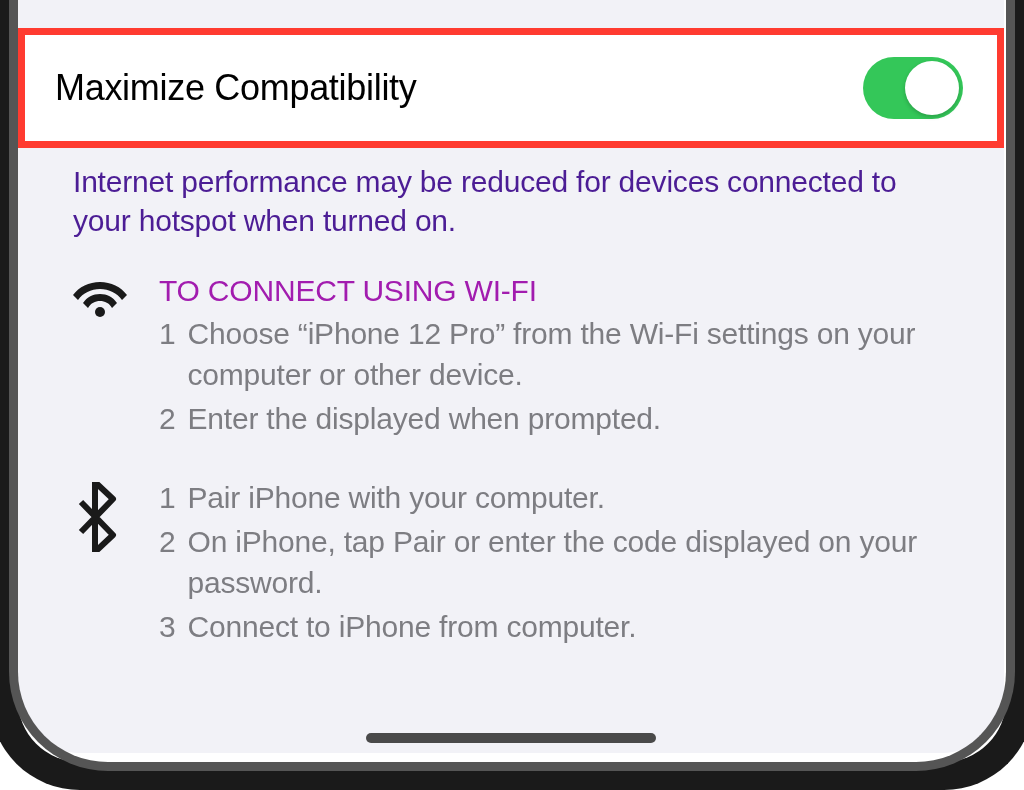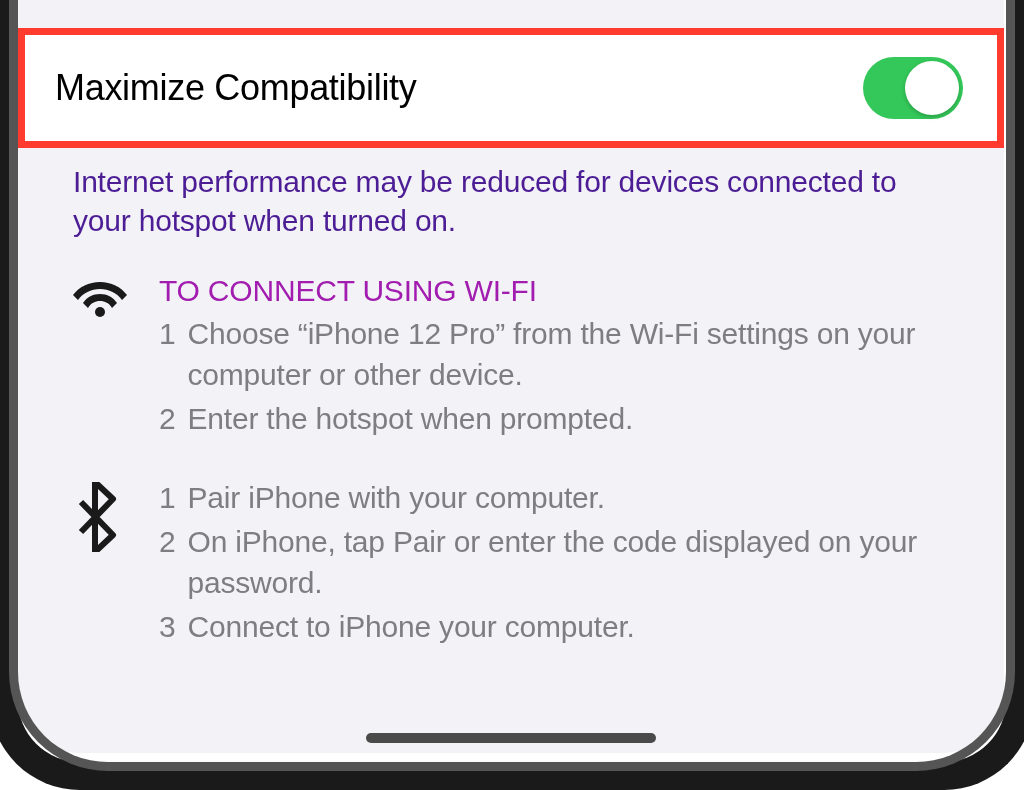--- a/index.html
+++ b/index.html
@@ -163,21 +163,21 @@
       </svg>
     </div>
     <div class="section-body">
       <div class="section-header">TO CONNECT USING WI-FI</div>
       <div class="step">
         <span class="step-num">1</span>
         <span>Choose “iPhone 12 Pro” from the Wi-Fi settings on your computer or other device.</span>
       </div>
       <div class="step">
         <span class="step-num">2</span>
-        <span>Enter the hotspot when prompted.</span>
+        <span>Enter the displayed when prompted.</span>
       </div>
     </div>
   </div>
 
   <div class="connect-section">
     <div class="icon-col bt-icon">
       <svg width="44" height="70" viewBox="0 0 44 70">
         <path d="M22 0 L22 70 L40 53 L8 20 M22 0 L40 17 L8 50" stroke="#1a1a1a" stroke-width="6" fill="none" stroke-linejoin="round"></path>
       </svg>
     </div>
@@ -185,21 +185,21 @@
       <div class="step">
         <span class="step-num">1</span>
         <span>Pair iPhone with your computer.</span>
       </div>
       <div class="step">
         <span class="step-num">2</span>
         <span>On iPhone, tap Pair or enter the code displayed on your password.</span>
       </div>
       <div class="step">
         <span class="step-num">3</span>
-        <span>Connect to iPhone your computer.</span>
+        <span>Connect to iPhone from computer.</span>
       </div>
     </div>
   </div>
 
   <div class="home-indicator"></div>
 </div>
 
 <div class="phone-frame"></div>
 
 </body></html>

